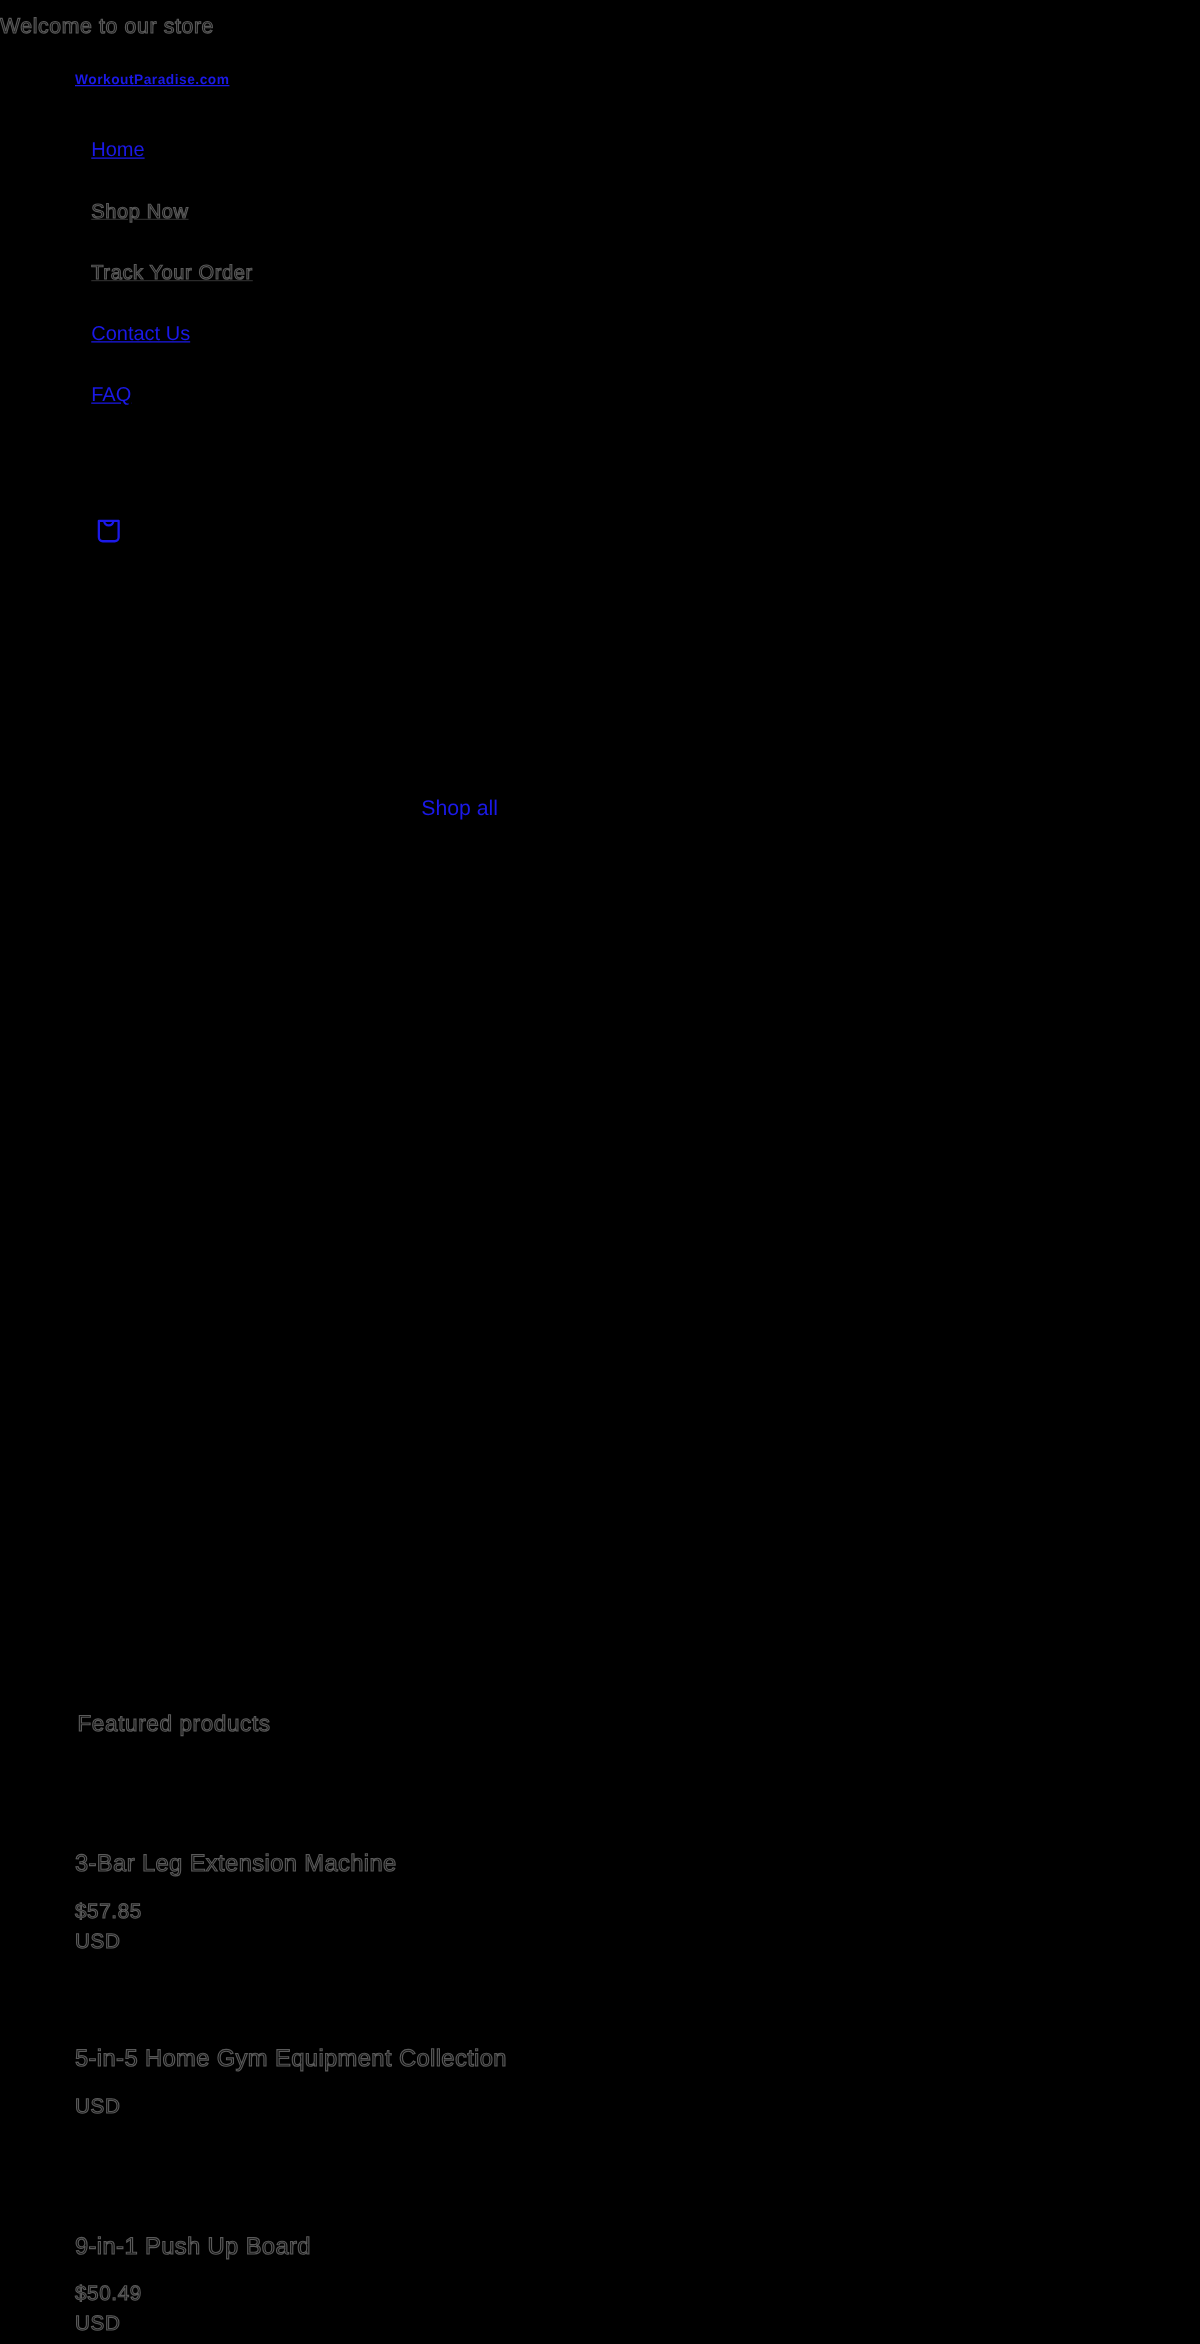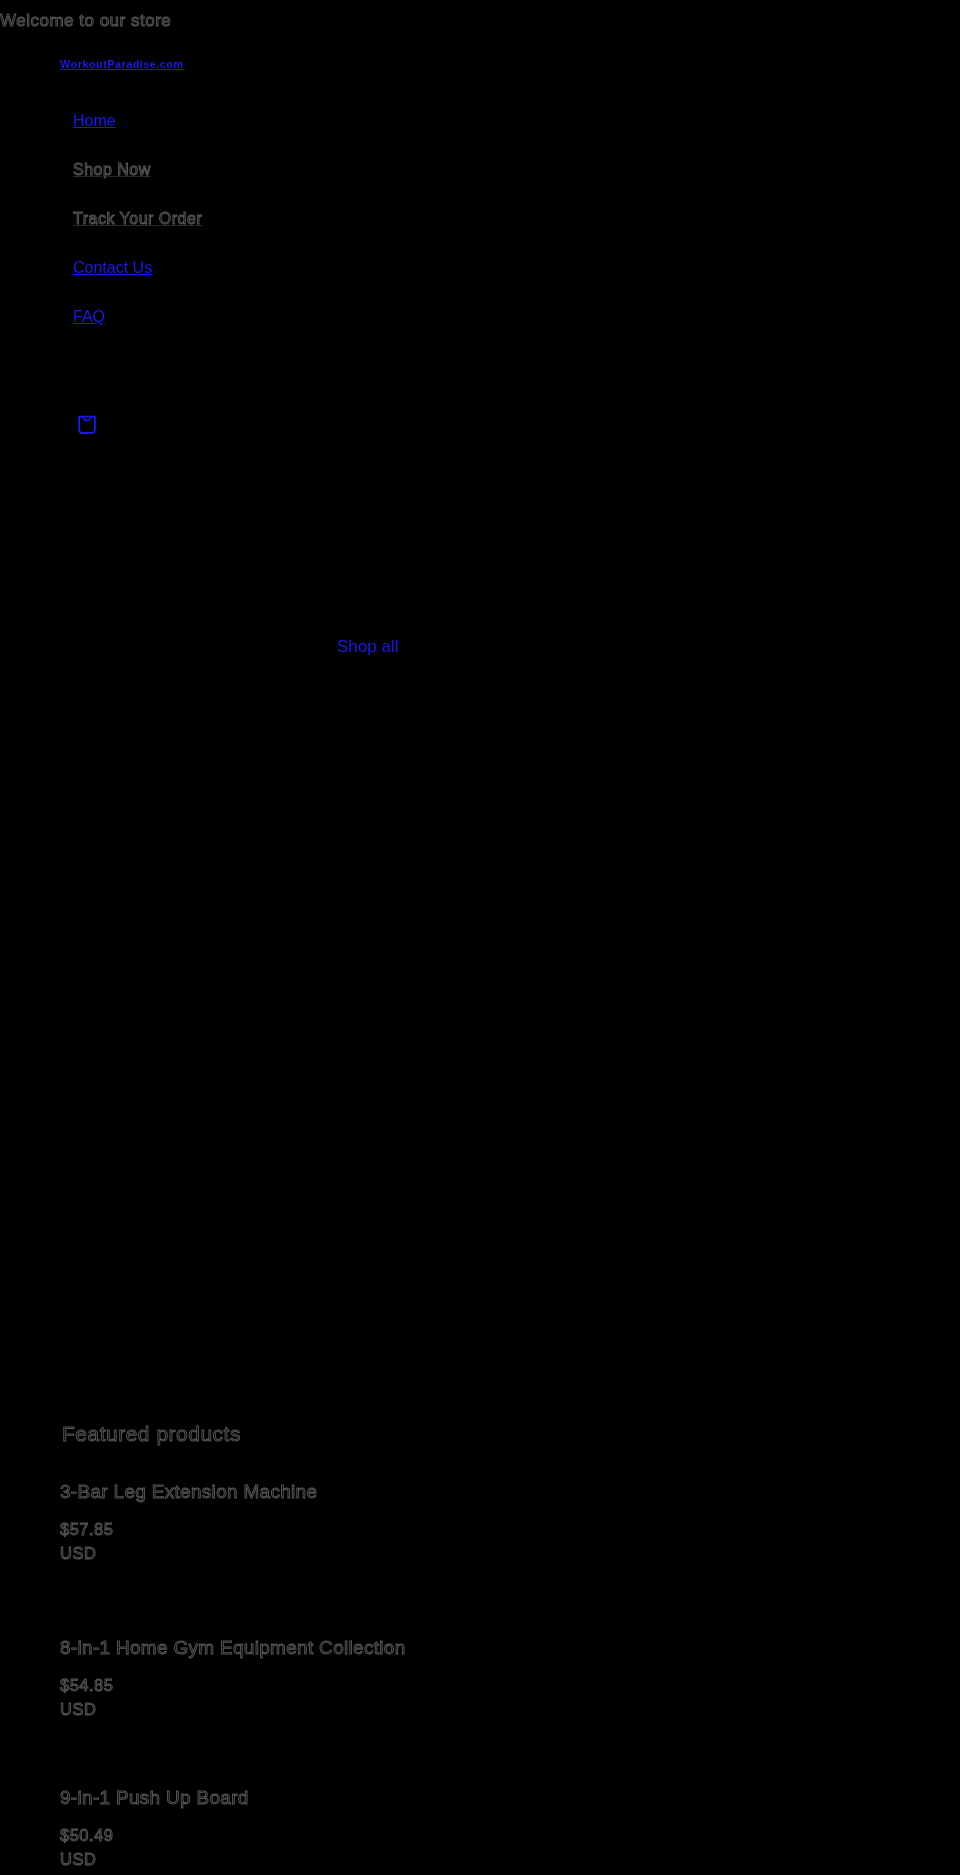--- a/index.html
+++ b/index.html
@@ -70,22 +70,22 @@
     height: 27px;
     display: block;
   }
   .shop-all {
     left: 337px;
     top: 637px;
     font-size: 17px;
   }
   .featured-heading {
     left: 62px;
-    top: 1422px;
-    font-size: 21px;
+    top: 1369px;
+    font-size: 18px;
     font-weight: 400;
     margin: 0;
     letter-spacing: 0.5px;
   }
   .product { left: 60px; }
   .product-title {
     font-size: 19px;
     line-height: 23px;
     margin: 0 0 14px 0;
     letter-spacing: 0.3px;
@@ -125,22 +125,21 @@
 
 <h2 class="abs featured-heading muted">Featured products</h2>
 
 <div class="abs product p1">
   <a class="product-title muted">3-Bar Leg Extension Machine</a>
   <div class="price-line muted">$57.85</div>
   <div class="price-line muted">USD</div>
 </div>
 
 <div class="abs product p2">
-  <a class="product-title muted">8-in-1 Home Gym Equipment Collection</a>
-  <div class="price-line muted">$54.85</div>
+  <a class="product-title muted">5-in-5 Home Gym Equipment Collection</a>
   <div class="price-line muted">USD</div>
 </div>
 
 <div class="abs product p3">
   <a class="product-title muted">9-in-1 Push Up Board</a>
   <div class="price-line muted">$50.49</div>
   <div class="price-line muted">USD</div>
 </div>
 
 </body></html>

